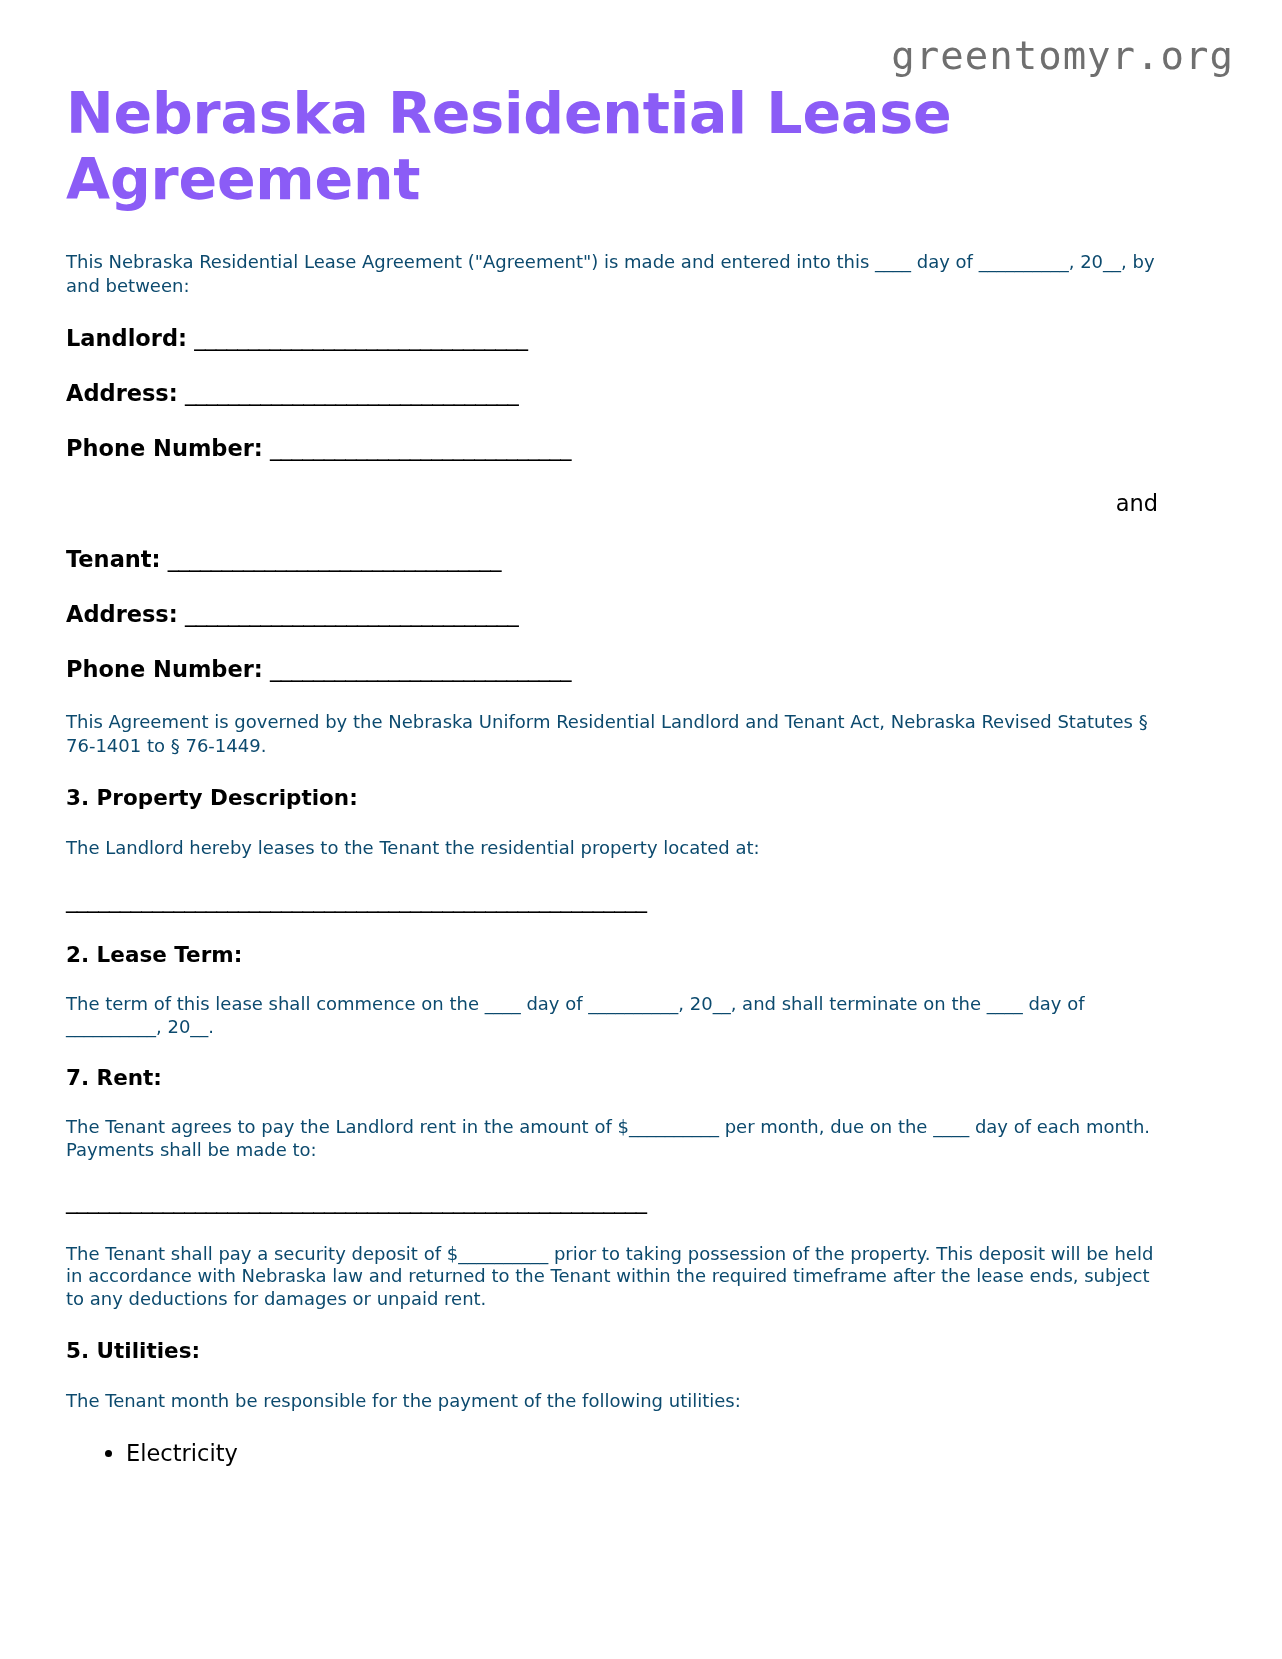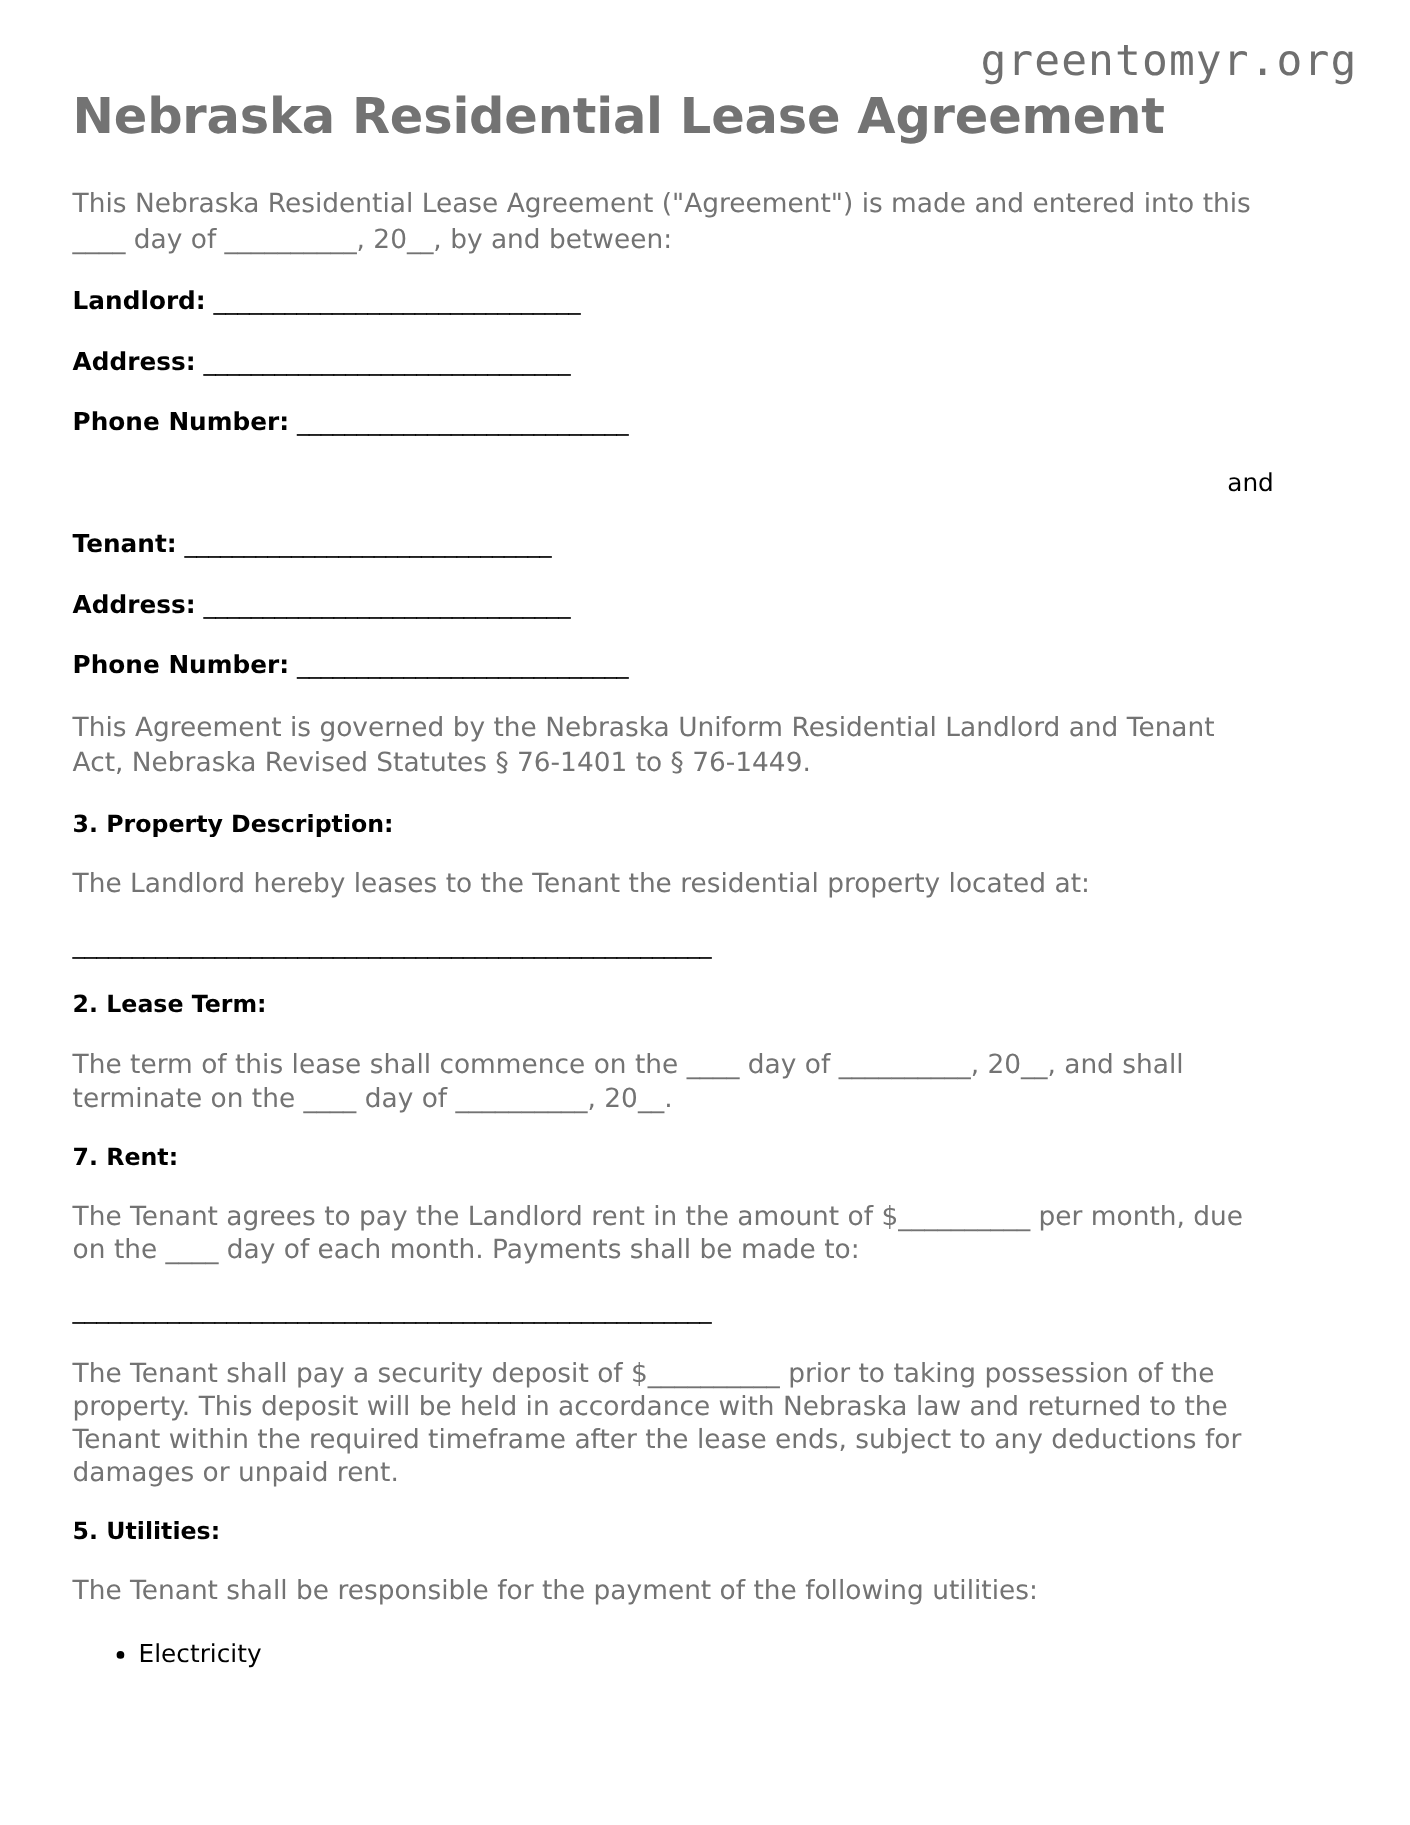--- a/index.html
+++ b/index.html
@@ -33,31 +33,31 @@
   }
   .content {
     position: absolute;
     left: 66px;
     top: 80px;
     width: 1092px;
   }
   h1.doc-title {
     font-family: "DejaVu Sans", "Liberation Sans", sans-serif;
     font-weight: bold;
-    font-size: 45px;
+    font-size: 57px;
     line-height: 1.16;
     letter-spacing: -0.2px;
     margin: 0 0 38px 0;
-    color: #737373;
+    color: #8b5cf6;
   }
   p.body-text {
-    font-size: 24px;
+    font-size: 18px;
     line-height: 1.32;
     margin: 0 0 26px 0;
-    color: #737373;
+    color: #0c4a6e;
   }
   p.body-text.tight {
     line-height: 1.26;
   }
   .field-row {
     font-size: 22.5px;
     line-height: 1.3;
     margin: 0 0 26px 0;
     white-space: nowrap;
   }
@@ -153,19 +153,19 @@
     <h2 class="section-head">2. Lease Term:</h2>
     <p class="body-text tight">The term of this lease shall commence on the ____ day of __________, 20__, and shall terminate on the ____ day of __________, 20__.</p>
 
     <h2 class="section-head">7. Rent:</h2>
     <p class="body-text tight">The Tenant agrees to pay the Landlord rent in the amount of $__________ per month, due on the ____ day of each month. Payments shall be made to:</p>
     <div class="blank-line">______________________________________________________</div>
 
     <p class="body-text tight">The Tenant shall pay a security deposit of $__________ prior to taking possession of the property. This deposit will be held in accordance with Nebraska law and returned to the Tenant within the required timeframe after the lease ends, subject to any deductions for damages or unpaid rent.</p>
 
     <h2 class="section-head">5. Utilities:</h2>
-    <p class="body-text">The Tenant shall be responsible for the payment of the following utilities:</p>
+    <p class="body-text">The Tenant month be responsible for the payment of the following utilities:</p>
     <ul class="util-list">
       <li>Electricity</li>
     </ul>
 
   </div>
 </div>
 
 </body></html>

